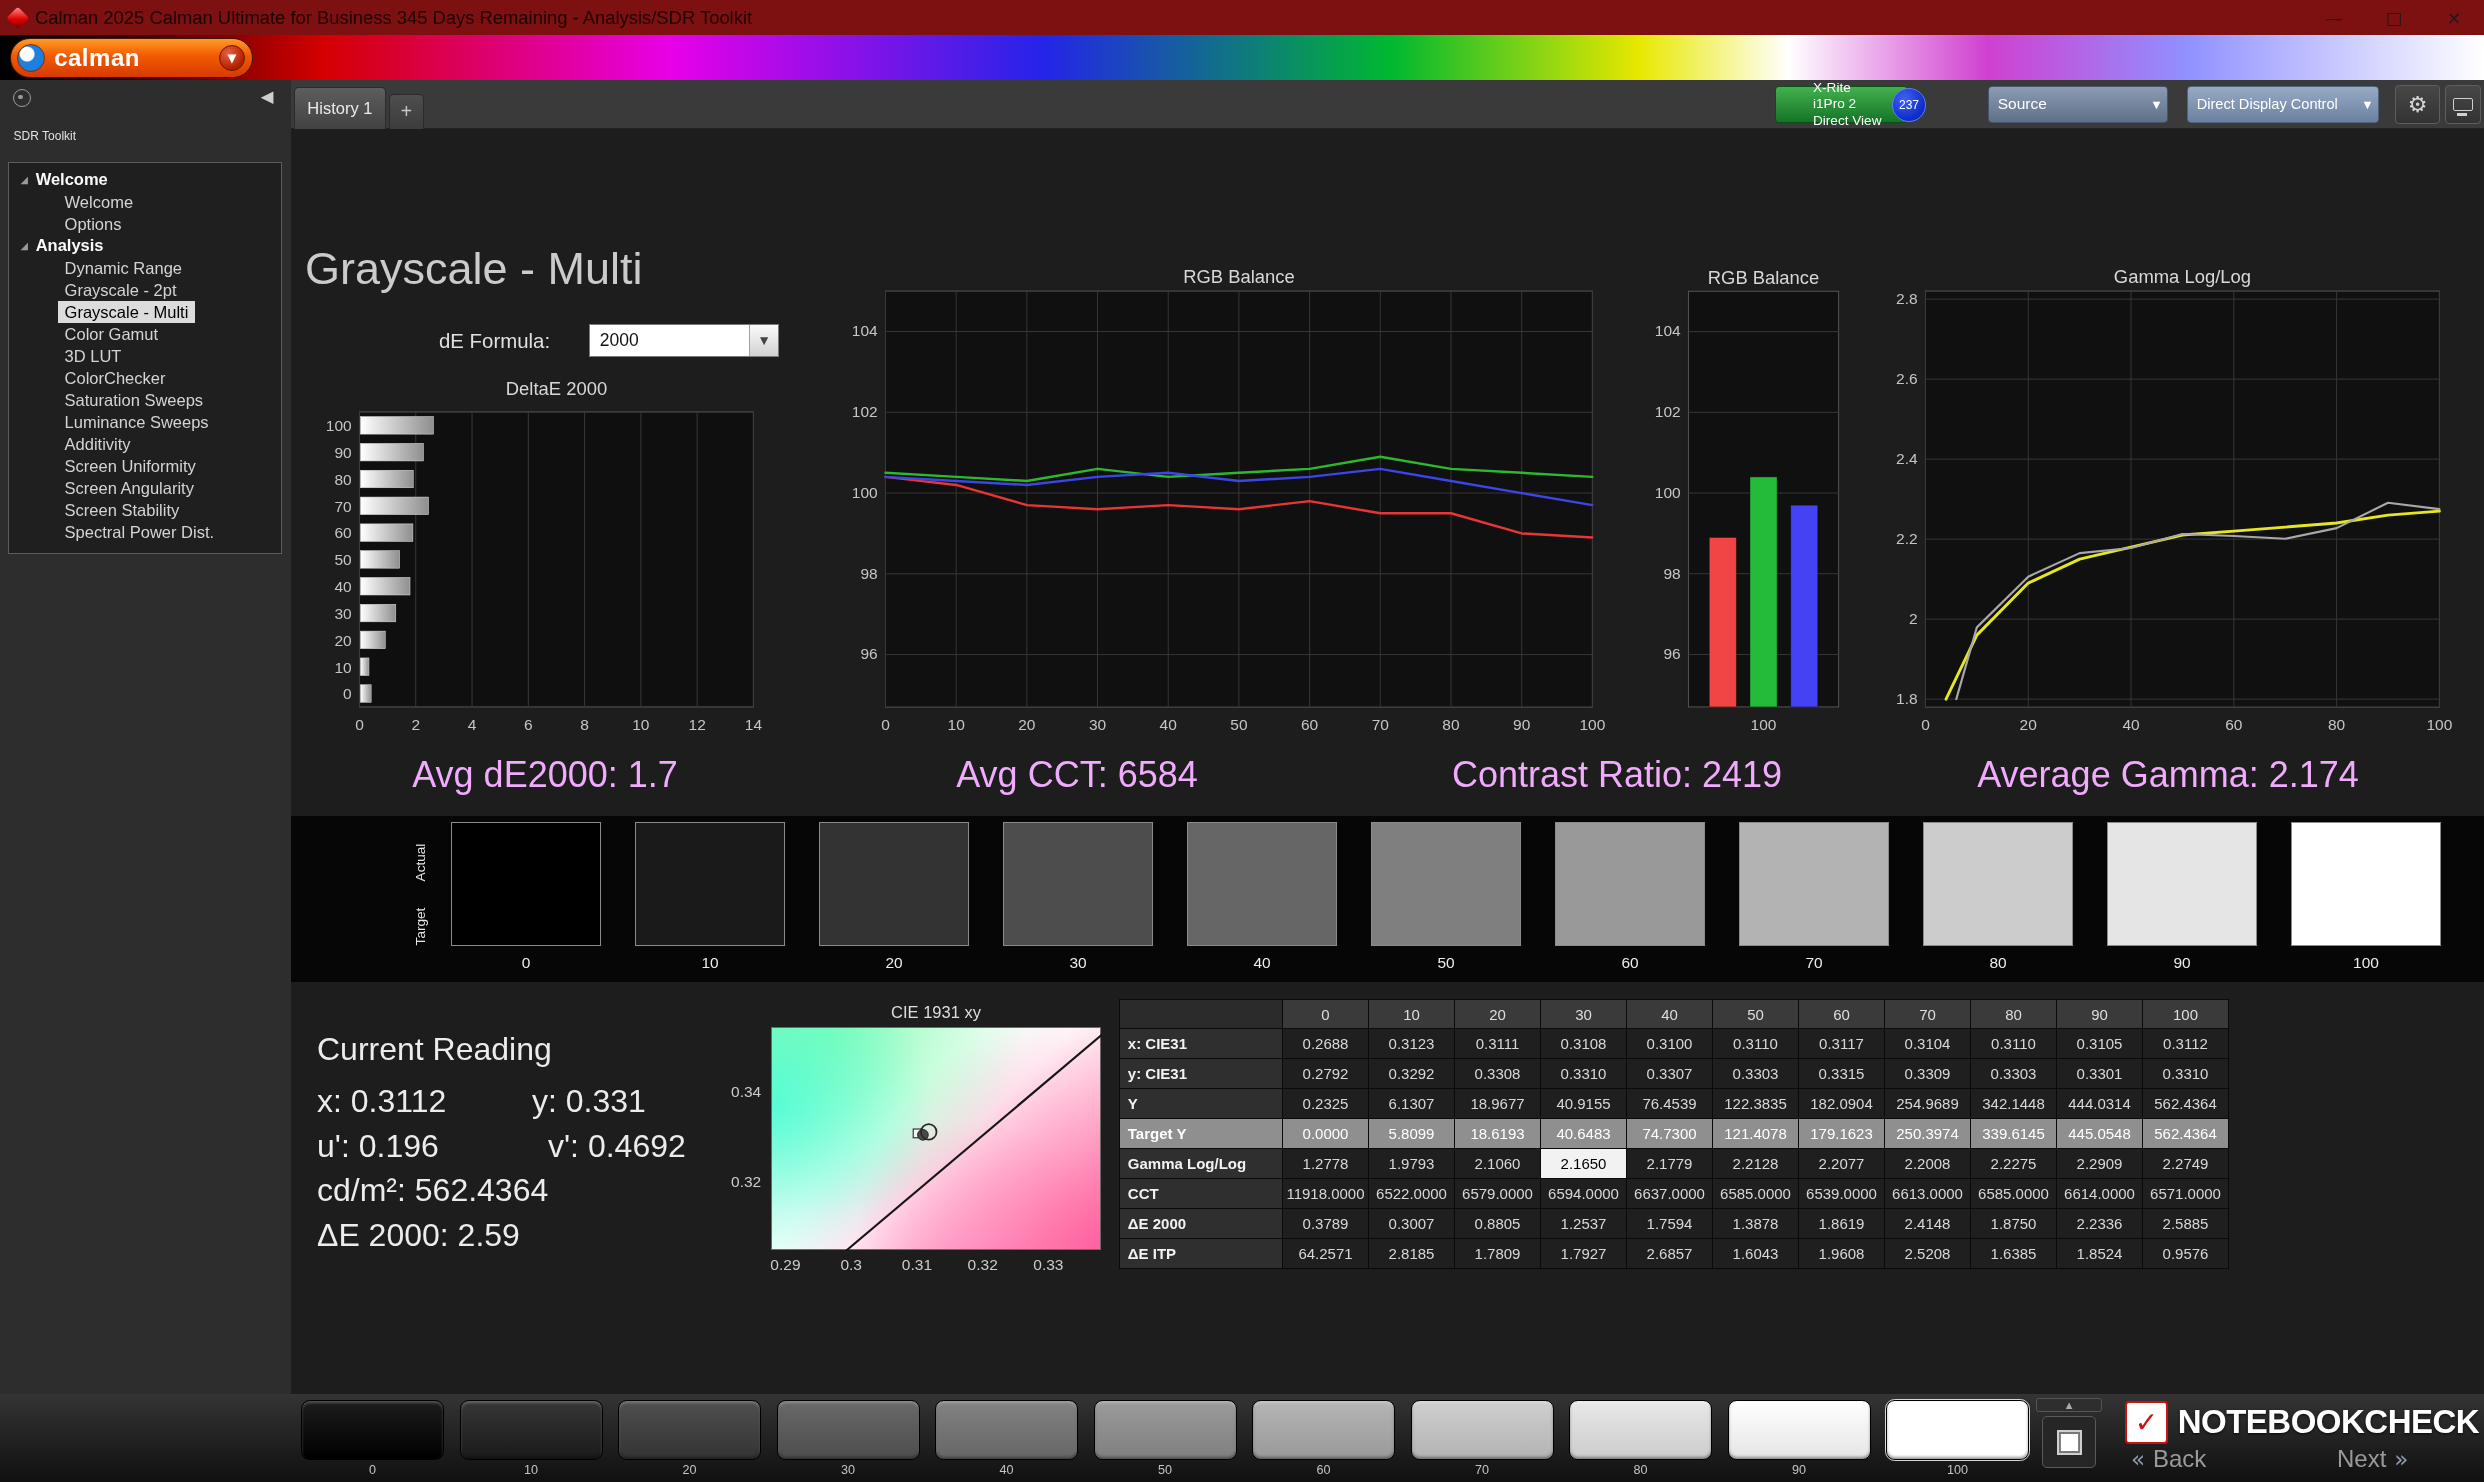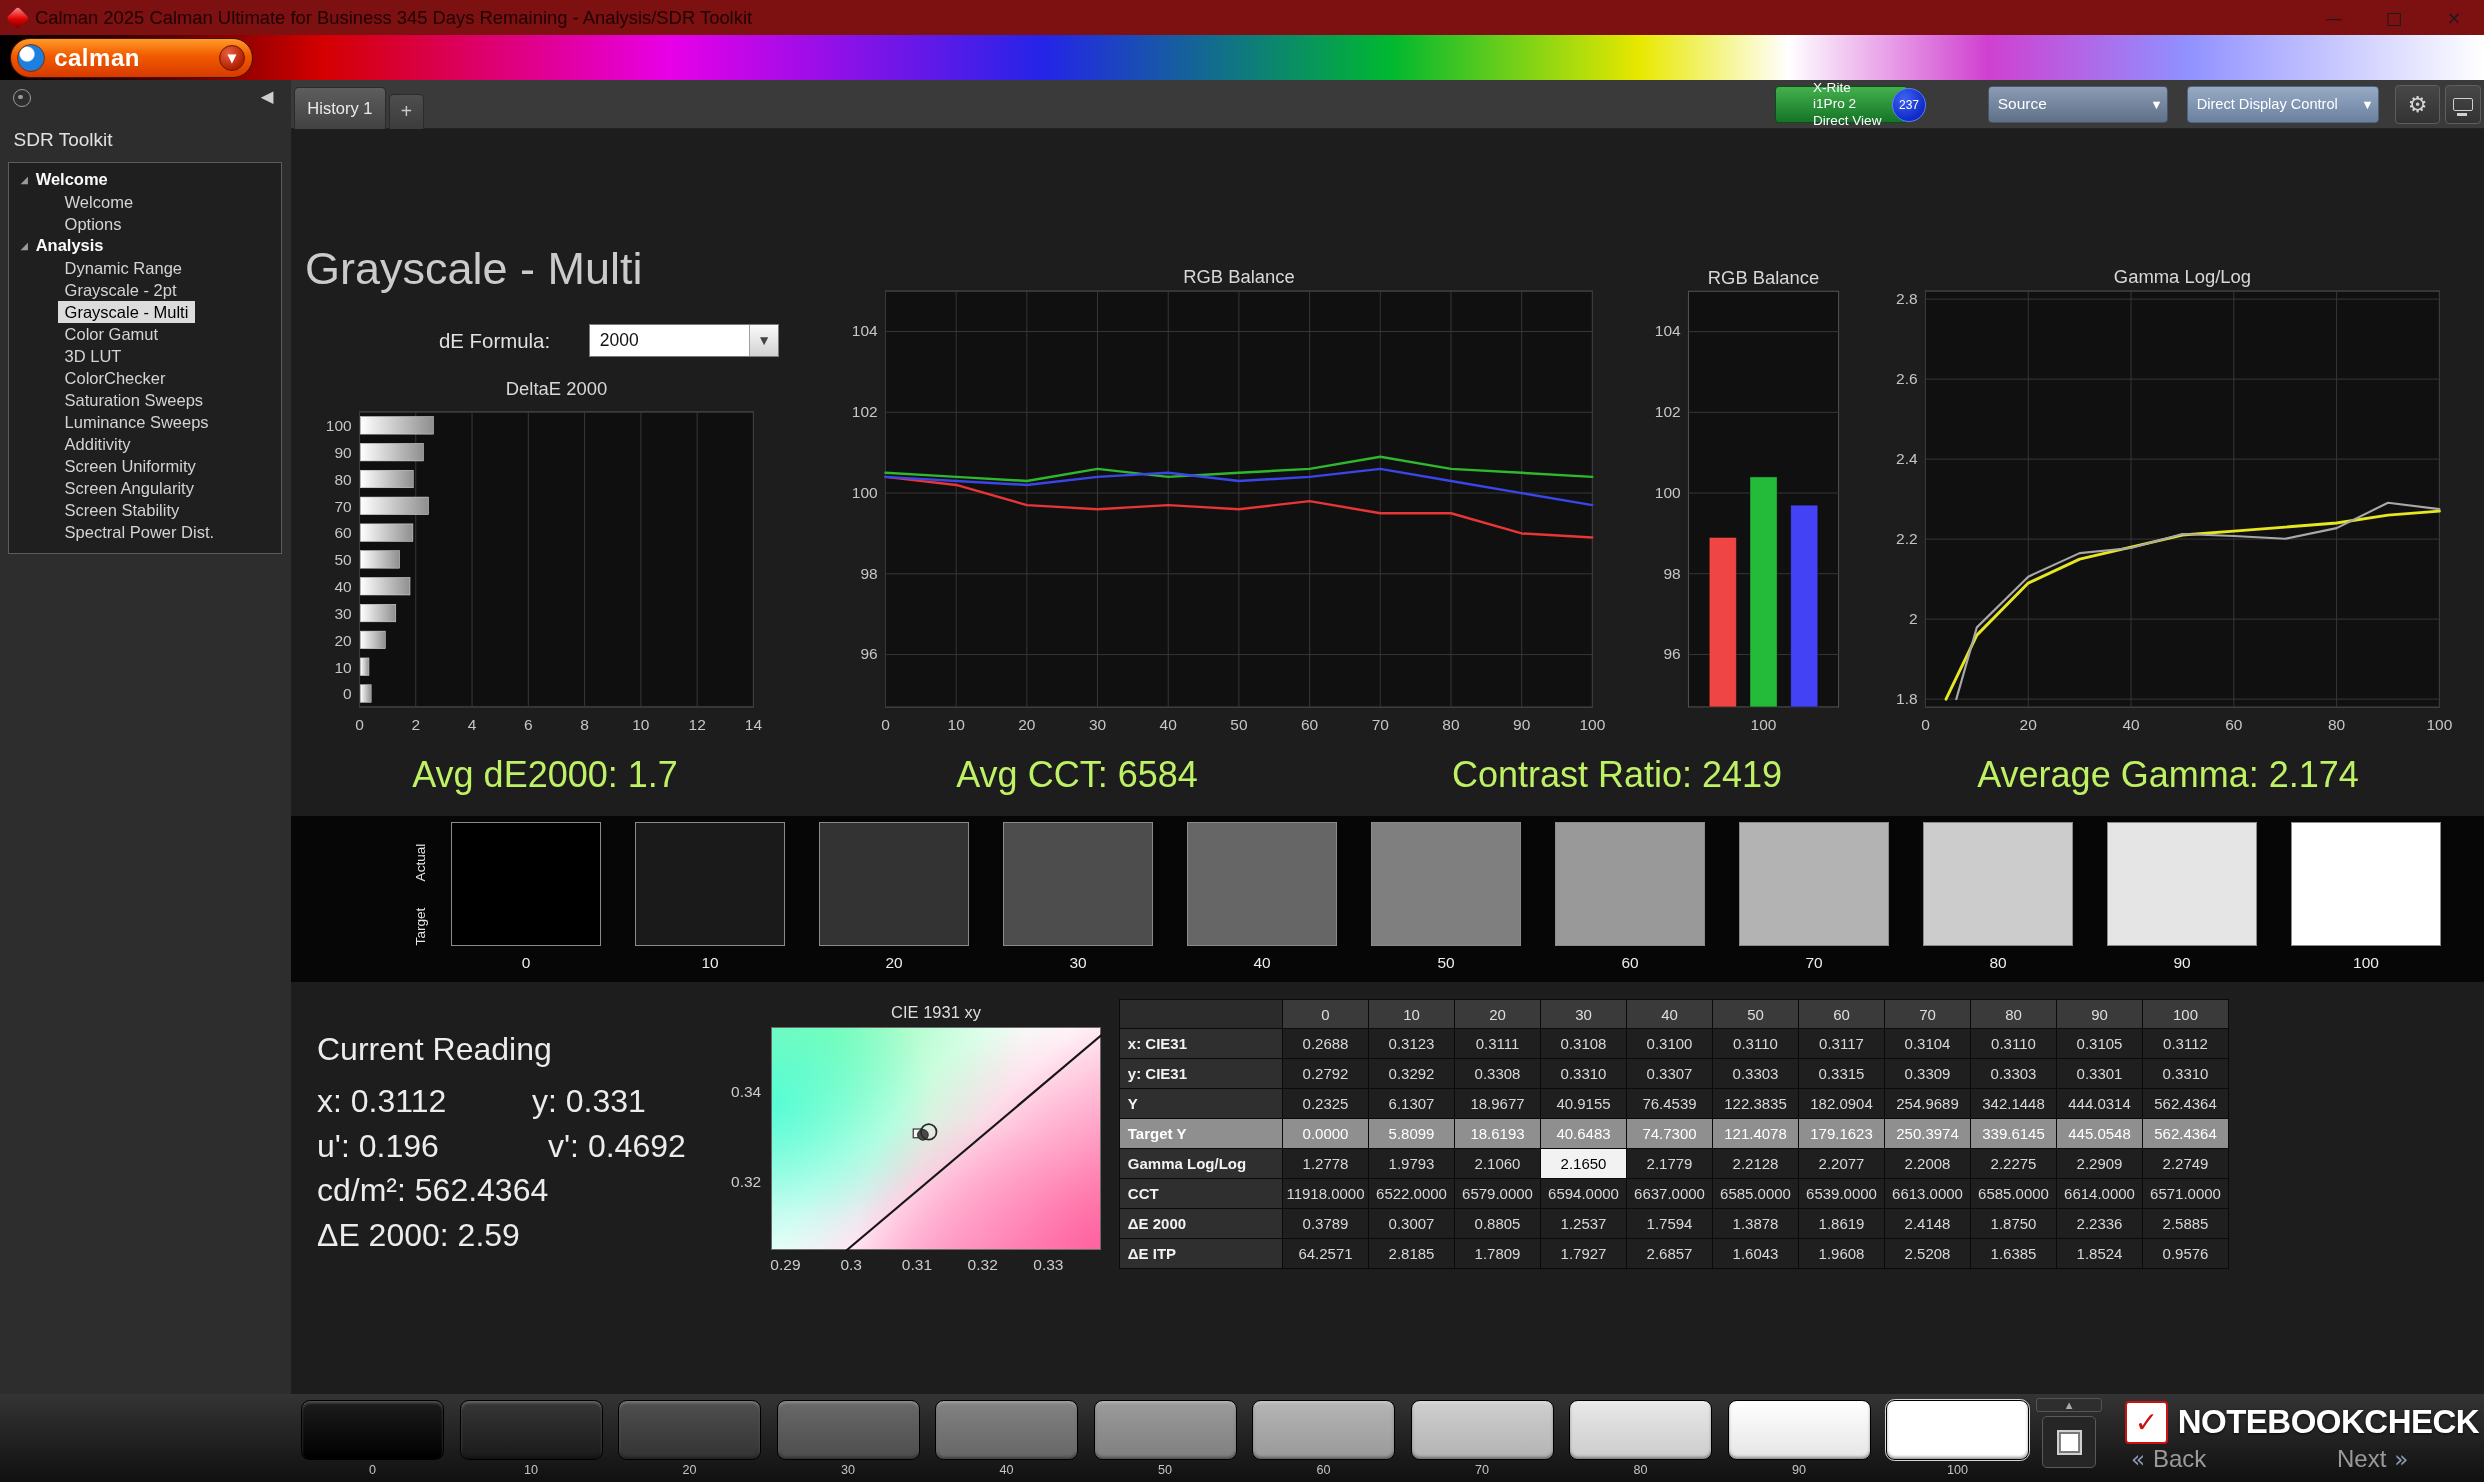--- a/index.html
+++ b/index.html
@@ -20,21 +20,21 @@
   .logo-pill{position:absolute;left:9.7px;top:38px;width:243px;height:40px;border-radius:20.4px;background:linear-gradient(180deg,#ff9a28,#f25a00 45%,#d63a00);border:1.9px solid #401505;display:flex;align-items:center;padding:0 6.8px;gap:8.7px;z-index:9;}
   .logo-orb{width:28px;height:28px;border-radius:50%;background:radial-gradient(circle at 35% 35%,#ffffff 0 28%,#1d7fe0 34% 70%,#0a4ea0 100%);border:1px solid #803000;}
   .logo-text{color:#fff;font-size:24px;font-weight:bold;letter-spacing:0.5px;}
   .logo-dd{margin-left:auto;width:26px;height:26px;border-radius:50%;background:radial-gradient(circle at 35% 30%,#e86040,#b02000 70%);color:#fff;display:flex;align-items:center;justify-content:center;font-size:11.6px;border:1px solid #701500;}
 
   
   .sidebar{position:absolute;left:0;top:80px;width:291px;height:1315px;background:#2d2d2d;}
   .sb-circle{position:absolute;left:12.6px;top:8.7px;width:18.4px;height:18.4px;border-radius:50%;border:1.9px solid #9a9a9a;}
   .sb-circle::after{content:"";position:absolute;left:4.9px;top:4.9px;width:4.9px;height:4.9px;border-radius:50%;background:#9a9a9a;}
   .sb-collapse{position:absolute;right:17.5px;top:6.8px;font-size:16.5px;color:#cfcfcf;}
-  .sb-title{position:absolute;left:13.6px;top:49px;font-size:19px;color:#e2e2e2;}
+  .sb-title{position:absolute;left:13.6px;top:49px;font-size:12px;color:#e2e2e2;}
   .tree{position:absolute;left:7.8px;top:82px;width:274px;height:392px;background:#1f1f1f;border:1px solid #5c5c5c;padding-top:5.8px;font-size:16.5px;color:#d4d4d4;overflow:hidden;}
   .tree-group{display:flex;align-items:center;gap:7.8px;height:22px;padding-left:11.6px;font-weight:bold;color:#fafafa;font-size:16.5px;}
   .tree-group .tri{font-family:"DejaVu Sans",sans-serif;font-size:9.7px;color:#9a9a9a;}
   .tree-item{height:22px;line-height:22px;margin-left:49px;width:max-content;padding:0 6.8px;color:#d4d4d4;}
   .tree-item.sel{background:#dcdcdc;color:#000;}
 
   
   .tabbar{position:absolute;left:291px;top:80px;width:2193px;height:49px;background:#3a3a3a;border-bottom:1px solid #222;}
   .tab{position:absolute;left:2.9px;top:6.8px;width:92px;height:42px;background:linear-gradient(180deg,#5d5d5d,#424242);border:1px solid #2b2b2b;border-bottom:none;border-radius:4.9px 4.9px 0 0;color:#ebebeb;font-size:16.5px;display:flex;align-items:center;justify-content:center;}
   .tab-add{position:absolute;left:98px;top:13.6px;width:35px;height:35px;background:linear-gradient(180deg,#4e4e4e,#3c3c3c);border:1px solid #2b2b2b;border-bottom:none;border-radius:4.9px 4.9px 0 0;color:#c8c8c8;font-size:19.4px;display:flex;align-items:center;justify-content:center;}
@@ -54,21 +54,21 @@
   .page-title{position:absolute;left:305px;top:243px;font-size:45px;color:#cbcbcb;}
   .de-label{position:absolute;left:439px;top:330px;font-size:20.4px;color:#e0e0e0;}
   .de-select{position:absolute;left:589px;top:324px;width:190px;height:33px;background:#fff;border:1px solid #7a7a7a;display:flex;align-items:center;padding-left:9.7px;font-size:17.5px;color:#111;}
   .de-arrow{margin-left:auto;width:29px;height:31px;background:linear-gradient(180deg,#fafafa,#d2d2d2);border-left:1px solid #a0a0a0;display:flex;align-items:center;justify-content:center;color:#444;font-size:10.7px;}
   svg.chart{position:absolute;}
   #chart-deltae{left:311px;top:373px;}
   #chart-rgb-line{left:835px;top:262px;}
   #chart-rgb-bars{left:1640px;top:262px;}
   #chart-gamma{left:1873px;top:262px;}
   svg text{font-family:"Liberation Sans","DejaVu Sans",sans-serif;}
-  .stat{position:absolute;top:754px;transform:translateX(-50%);font-size:36px;color:#bef264;white-space:nowrap;}
+  .stat{position:absolute;top:754px;transform:translateX(-50%);font-size:36px;color:#f0abfc;white-space:nowrap;}
 
   
   .swatch-strip{position:absolute;left:291px;top:816px;width:2193px;height:166px;background:#060606;}
   .rot{position:absolute;font-size:13.6px;color:#e6e6e6;transform:rotate(-90deg);}
   .rot-actual{left:111px;top:39px;}
   .rot-target{left:111px;top:103px;}
   .swatch-row{position:absolute;left:160px;top:5.8px;display:flex;gap:34px;}
   .sw-col{display:flex;flex-direction:column;align-items:center;gap:7.8px;}
   .swatch{width:150px;height:124px;border:1px solid #8a8a8a;}
   .sw-label{font-size:15.5px;color:#ececec;}

